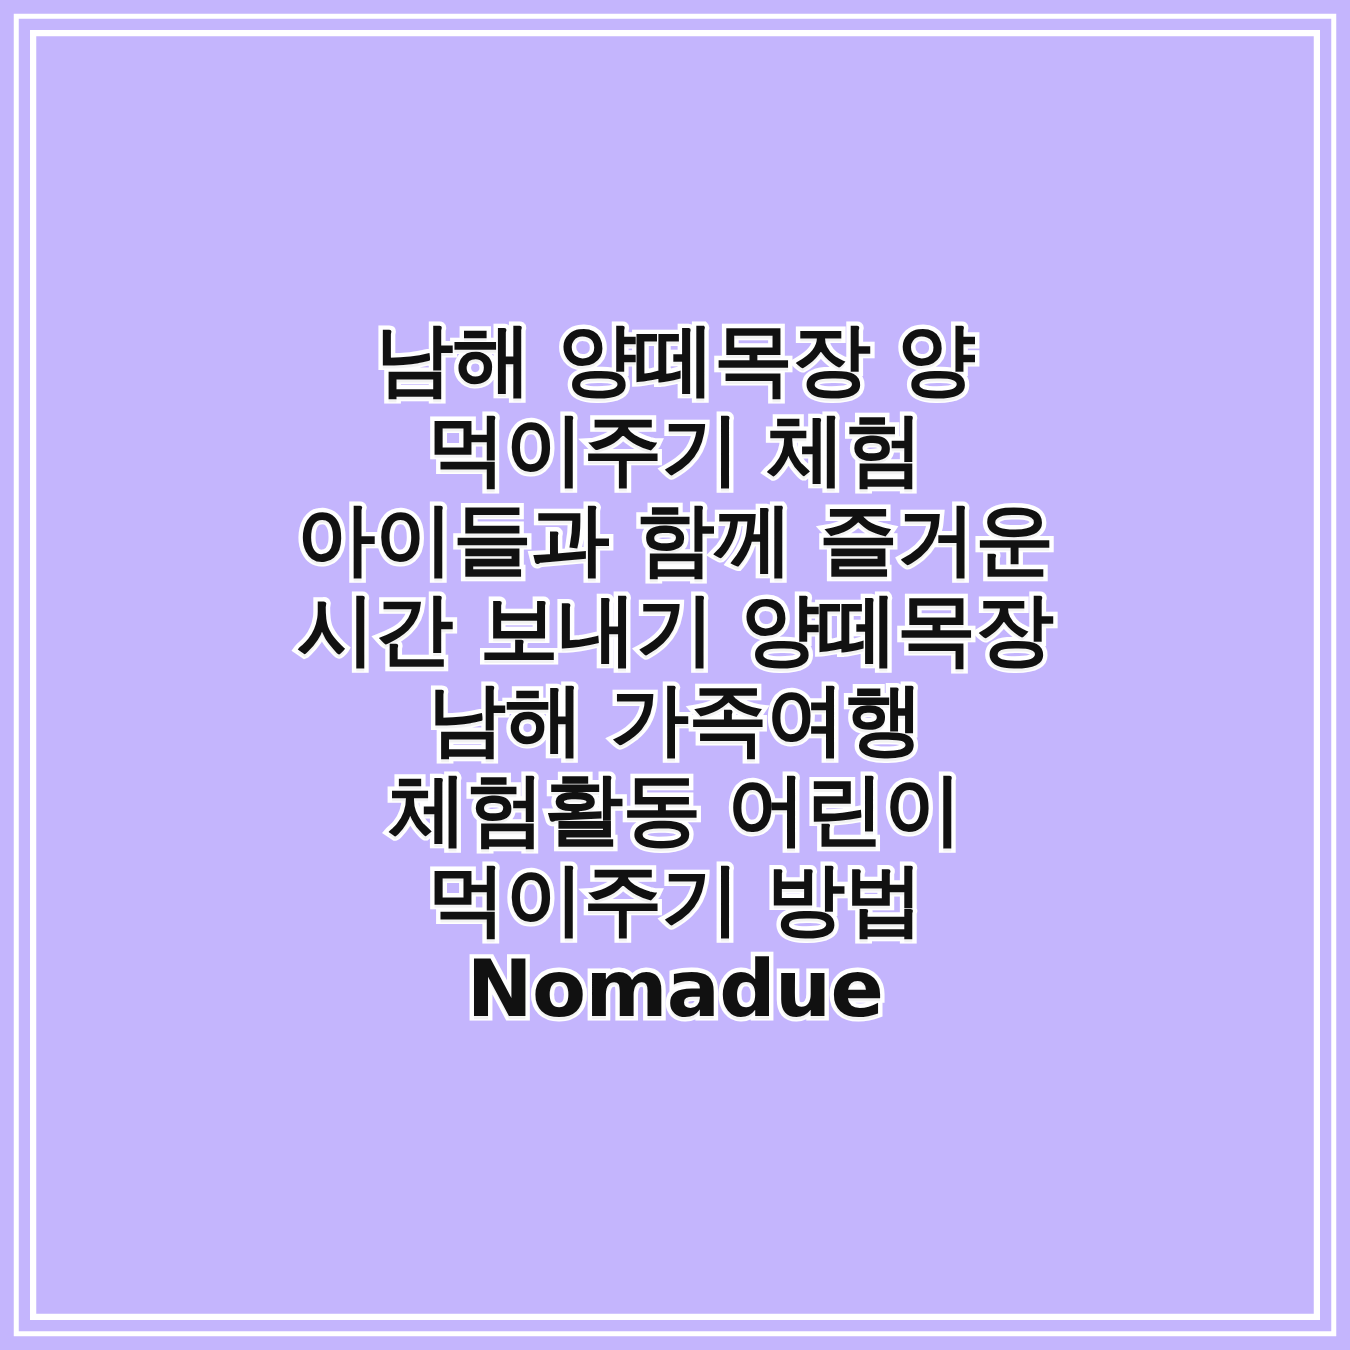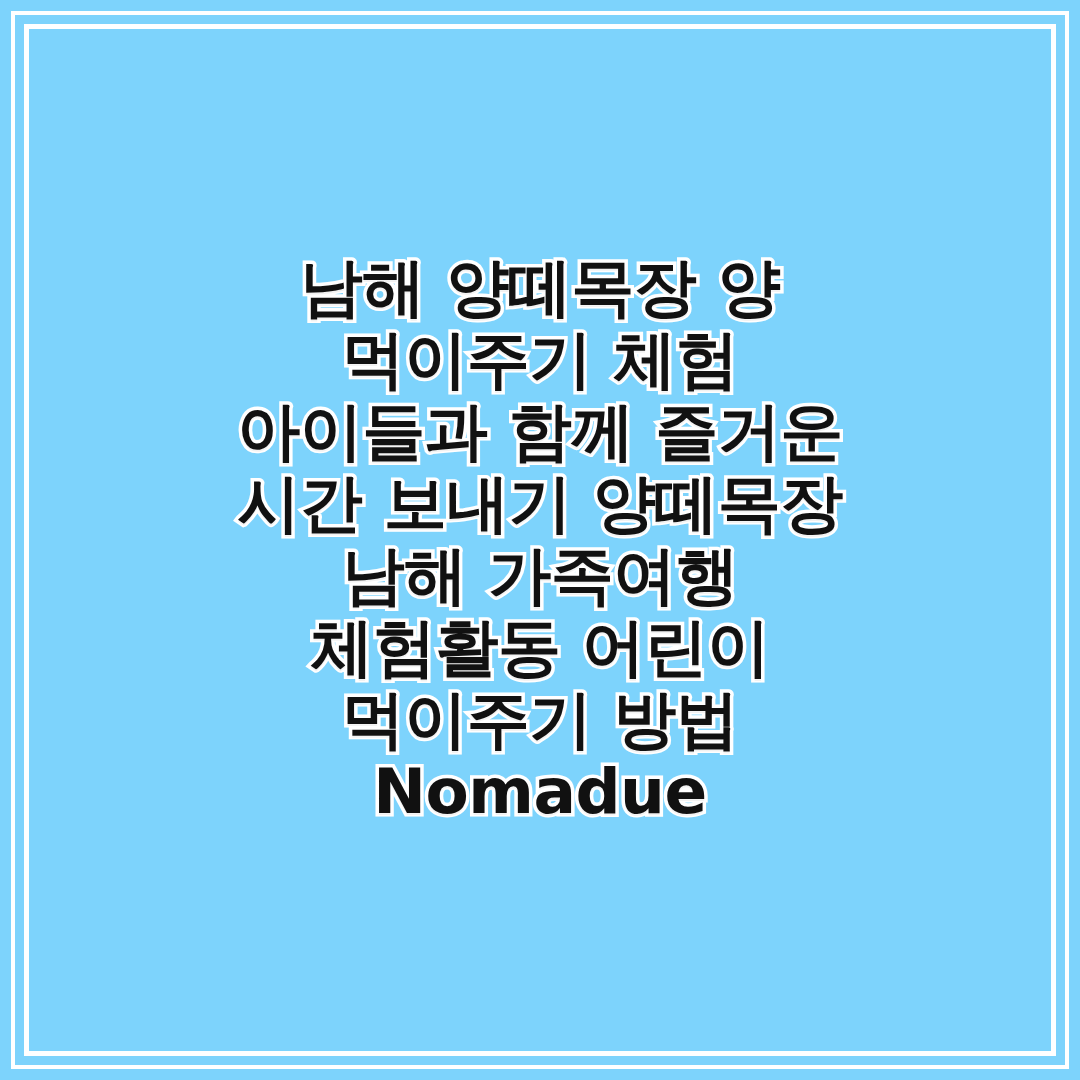--- a/index.html
+++ b/index.html
@@ -74,21 +74,21 @@
     -webkit-text-stroke: 7px #ffffff;
     paint-order: stroke fill;
     text-shadow:
       0 0 1px #ffffff,
       0 2px 0 rgba(0, 0, 0, 0.05);
   }
 </style>
 </head>
 <body>
 
-<div id="card" style="background: #7dd3fc;">
+<div id="card" style="background: #c4b5fd;">
 
   <div class="frame frame-outer" style="border-color: rgb(255, 255, 255);"></div>
   <div class="frame frame-inner" style="border-color: rgb(255, 255, 255);"></div>
 
   <div class="title-wrap">
     <h1 class="title" style="color: rgb(17, 17, 17); -webkit-text-stroke: 7px rgb(255, 255, 255);">남해 양떼목장 양 먹이주기 체험 아이들과 함께 즐거운 시간 보내기 양떼목장 남해 가족여행 체험활동 어린이 먹이주기 방법 Nomadue</h1>
   </div>
 
 </div>
 

